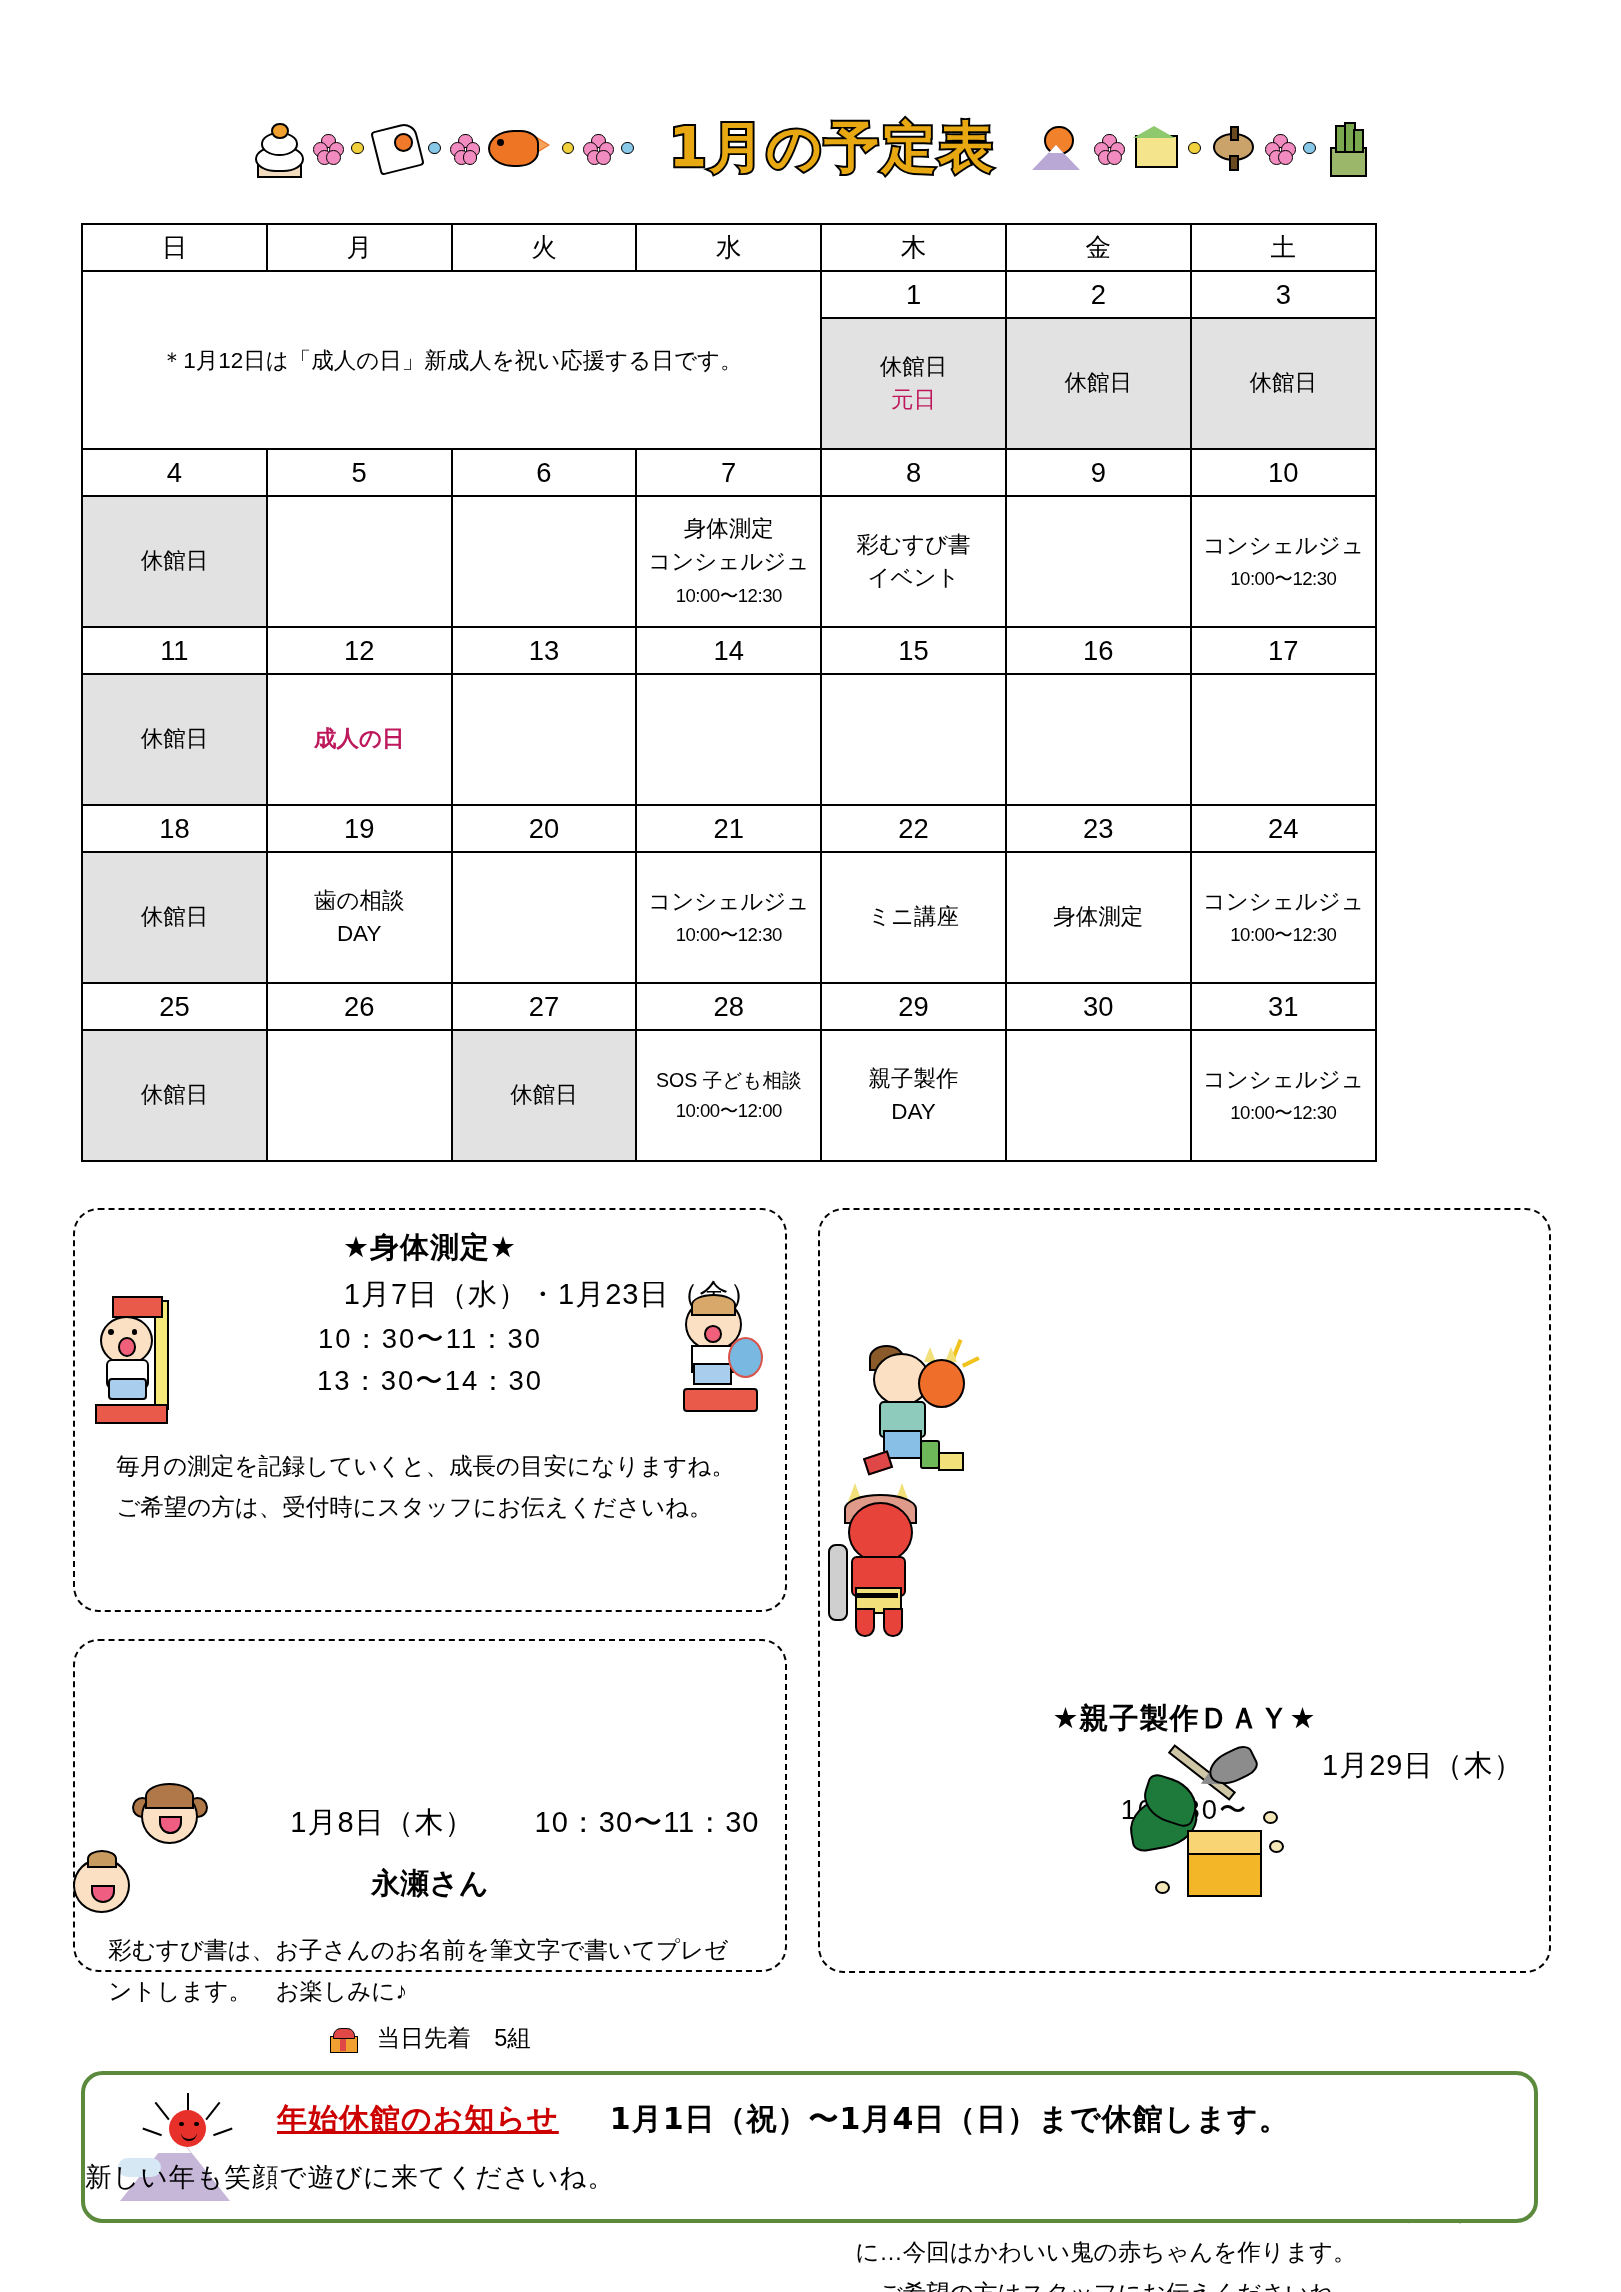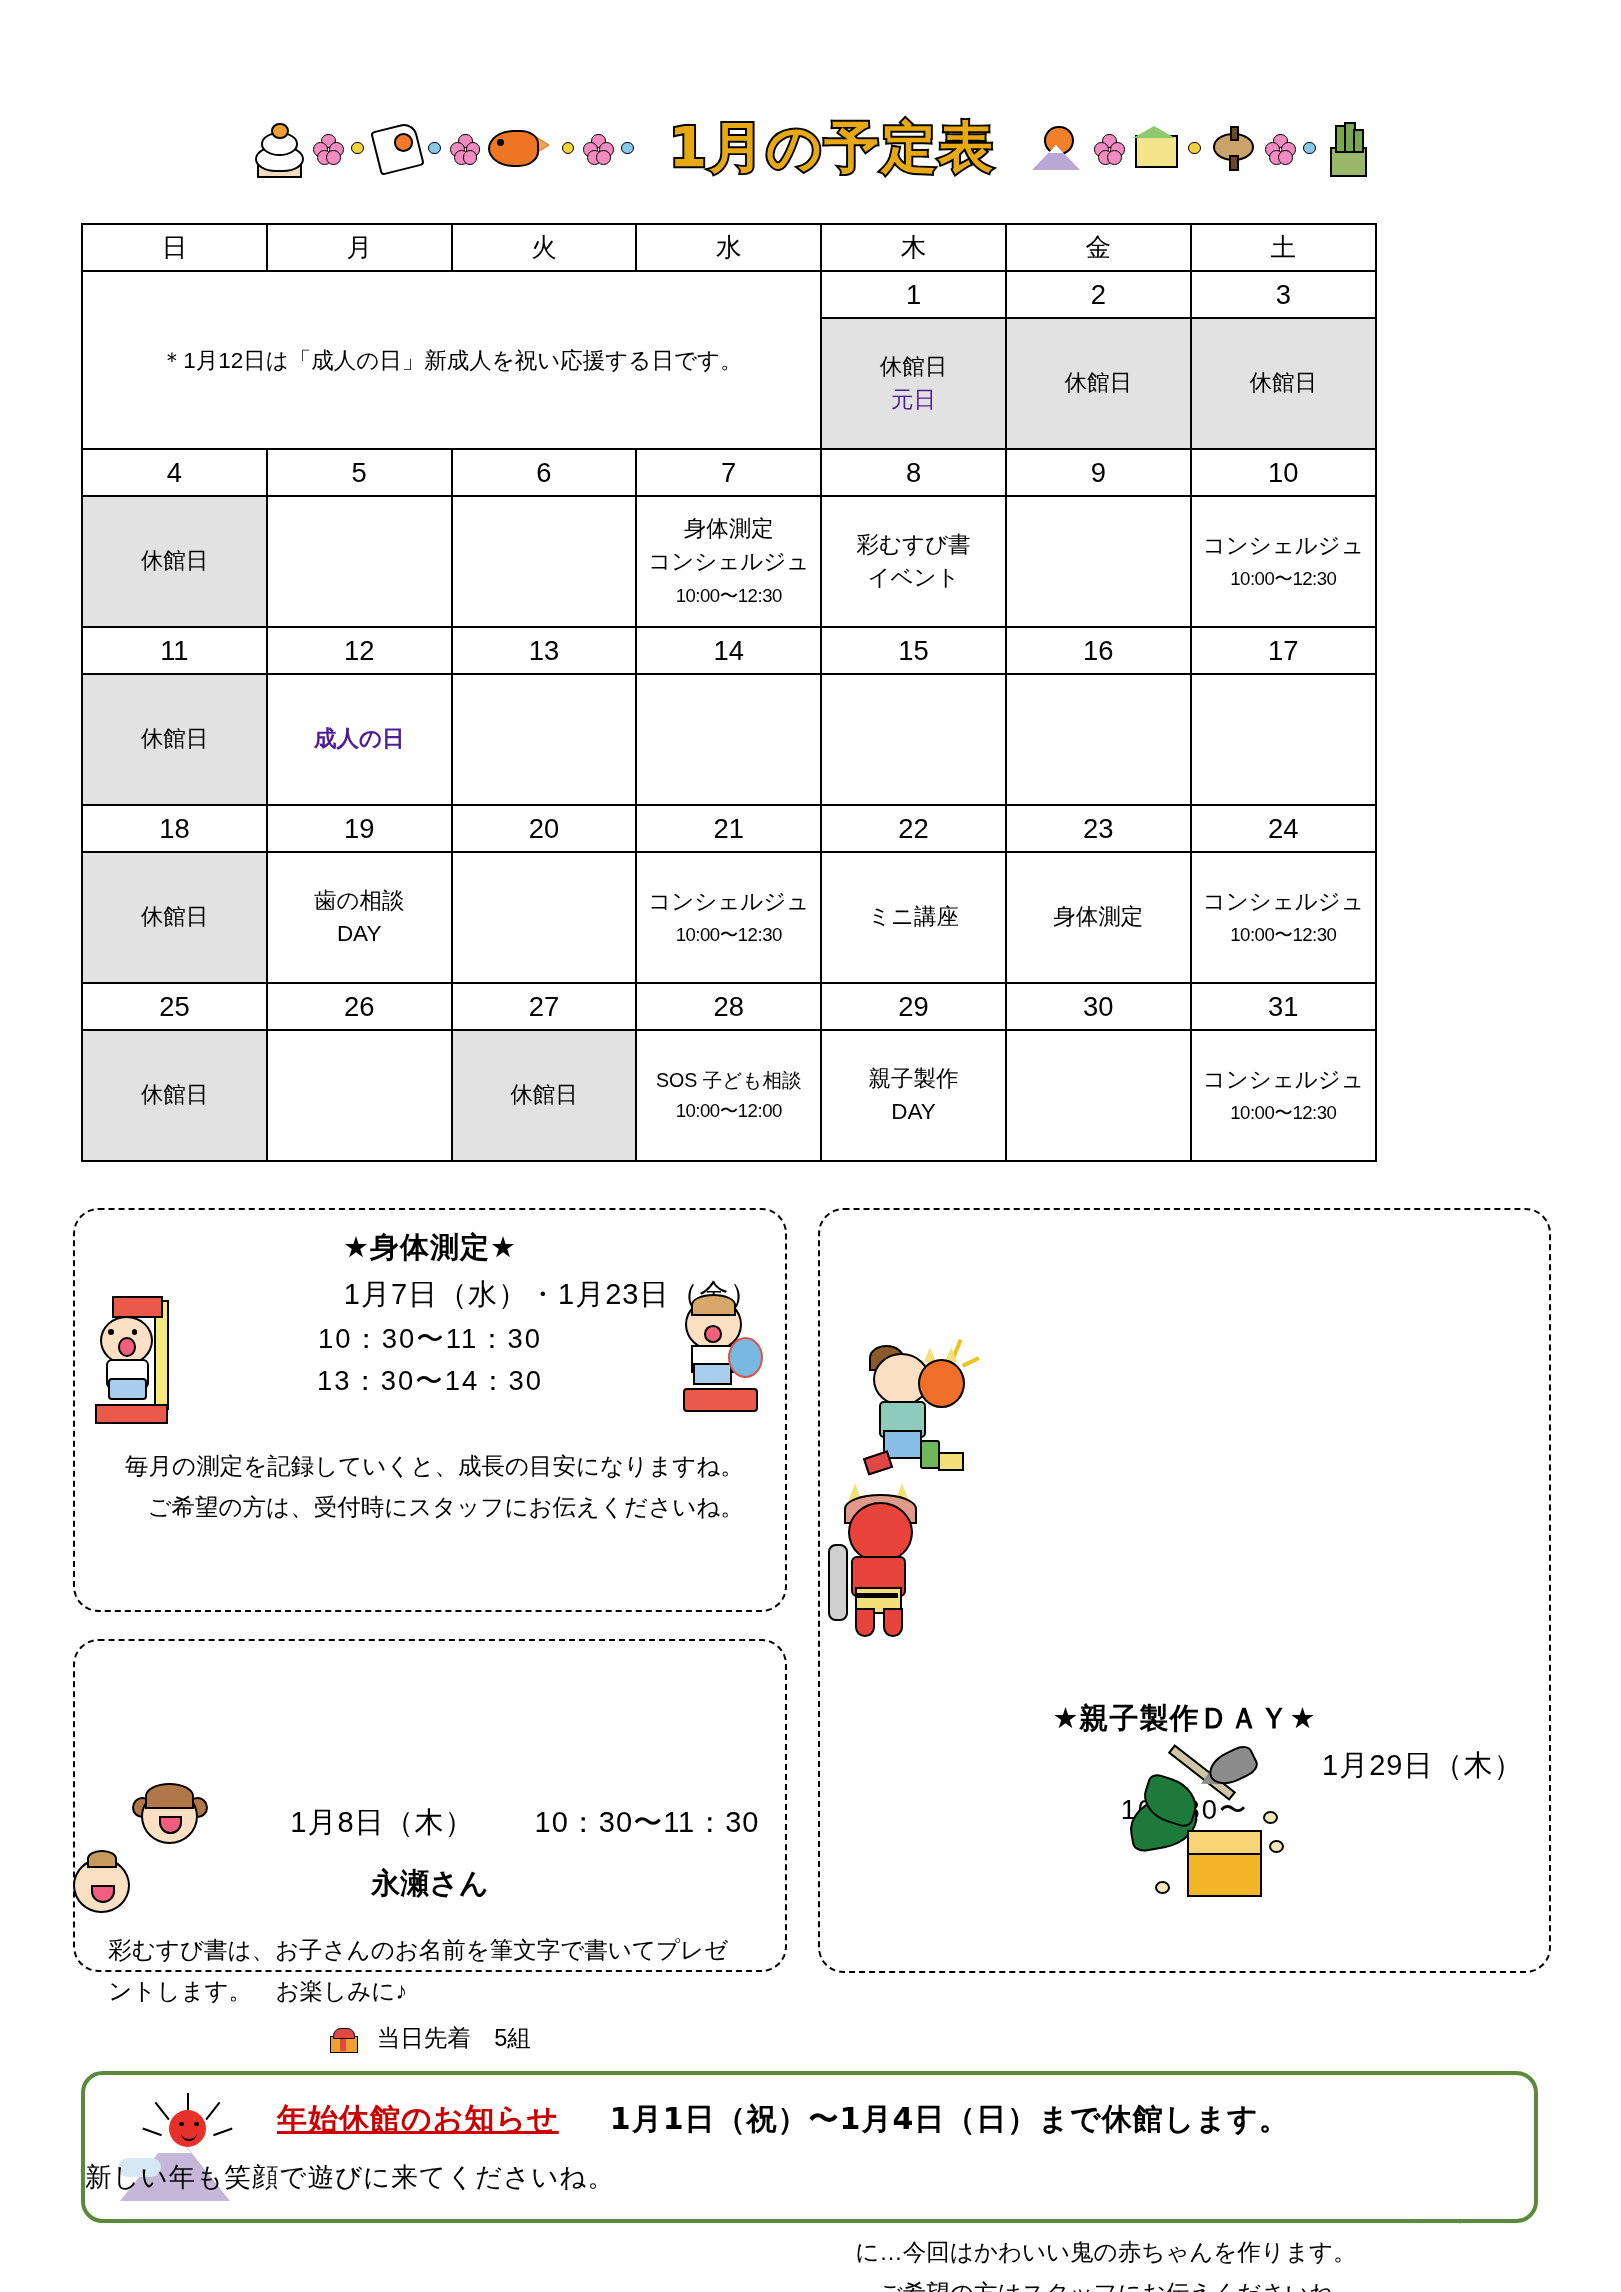--- a/index.html
+++ b/index.html
@@ -140,21 +140,21 @@
   }
   td.note {
     height: 129px;
     font-size: 22.5px;
     text-align: center;
     padding: 0 15.7px;
   }
   td.closed {
     background: #e2e2e2;
   }
-  .red { color: #4c1d95; }
+  .red { color: #be185d; }
   .small-time { font-size: 18.6px; display:block; margin-top: 3.9px; letter-spacing: -0.5px;}
   .ev-line { display:block; }
   .ev-sm { font-size: 19.6px; display:block; }
 
   
   .boxes {
     position: absolute;
     left: 73px; top: 1208px;
     width: 1480px;
     display: flex;
@@ -639,21 +639,21 @@
             <i class="mouth"></i>
             <i class="body"></i>
             <i class="pants"></i>
             <i class="dial"></i>
             <i class="base"></i>
         </div>
         <div class="bx-title">★身体測定★</div>
         <div class="bx-date">1月7日（水）・1月23日（金）</div>
         <div class="bx-time">10：30〜11：30</div>
         <div class="bx-time">13：30〜14：30</div>
-        <div class="bx-body" style="margin-top:47px; padding:0 15.7px;text-align:right;">毎月の測定を記録していくと、成長の目安になりますね。ご希望の方は、受付時にスタッフにお伝えくださいね。</div>
+        <div class="bx-body" style="margin-top:47px; padding:0 15.7px;">毎月の測定を記録していくと、成長の目安になりますね。ご希望の方は、受付時にスタッフにお伝えくださいね。</div>
       </div>
 
       <div class="dbox box-h2">
         <div class="art face-girl" style="left:31px; top:122px;">
           <i class="bun1"></i>
             <i class="bun2"></i>
             <i class="f"></i>
             <i class="hair"></i>
             <i class="mouth"></i>
         </div>

